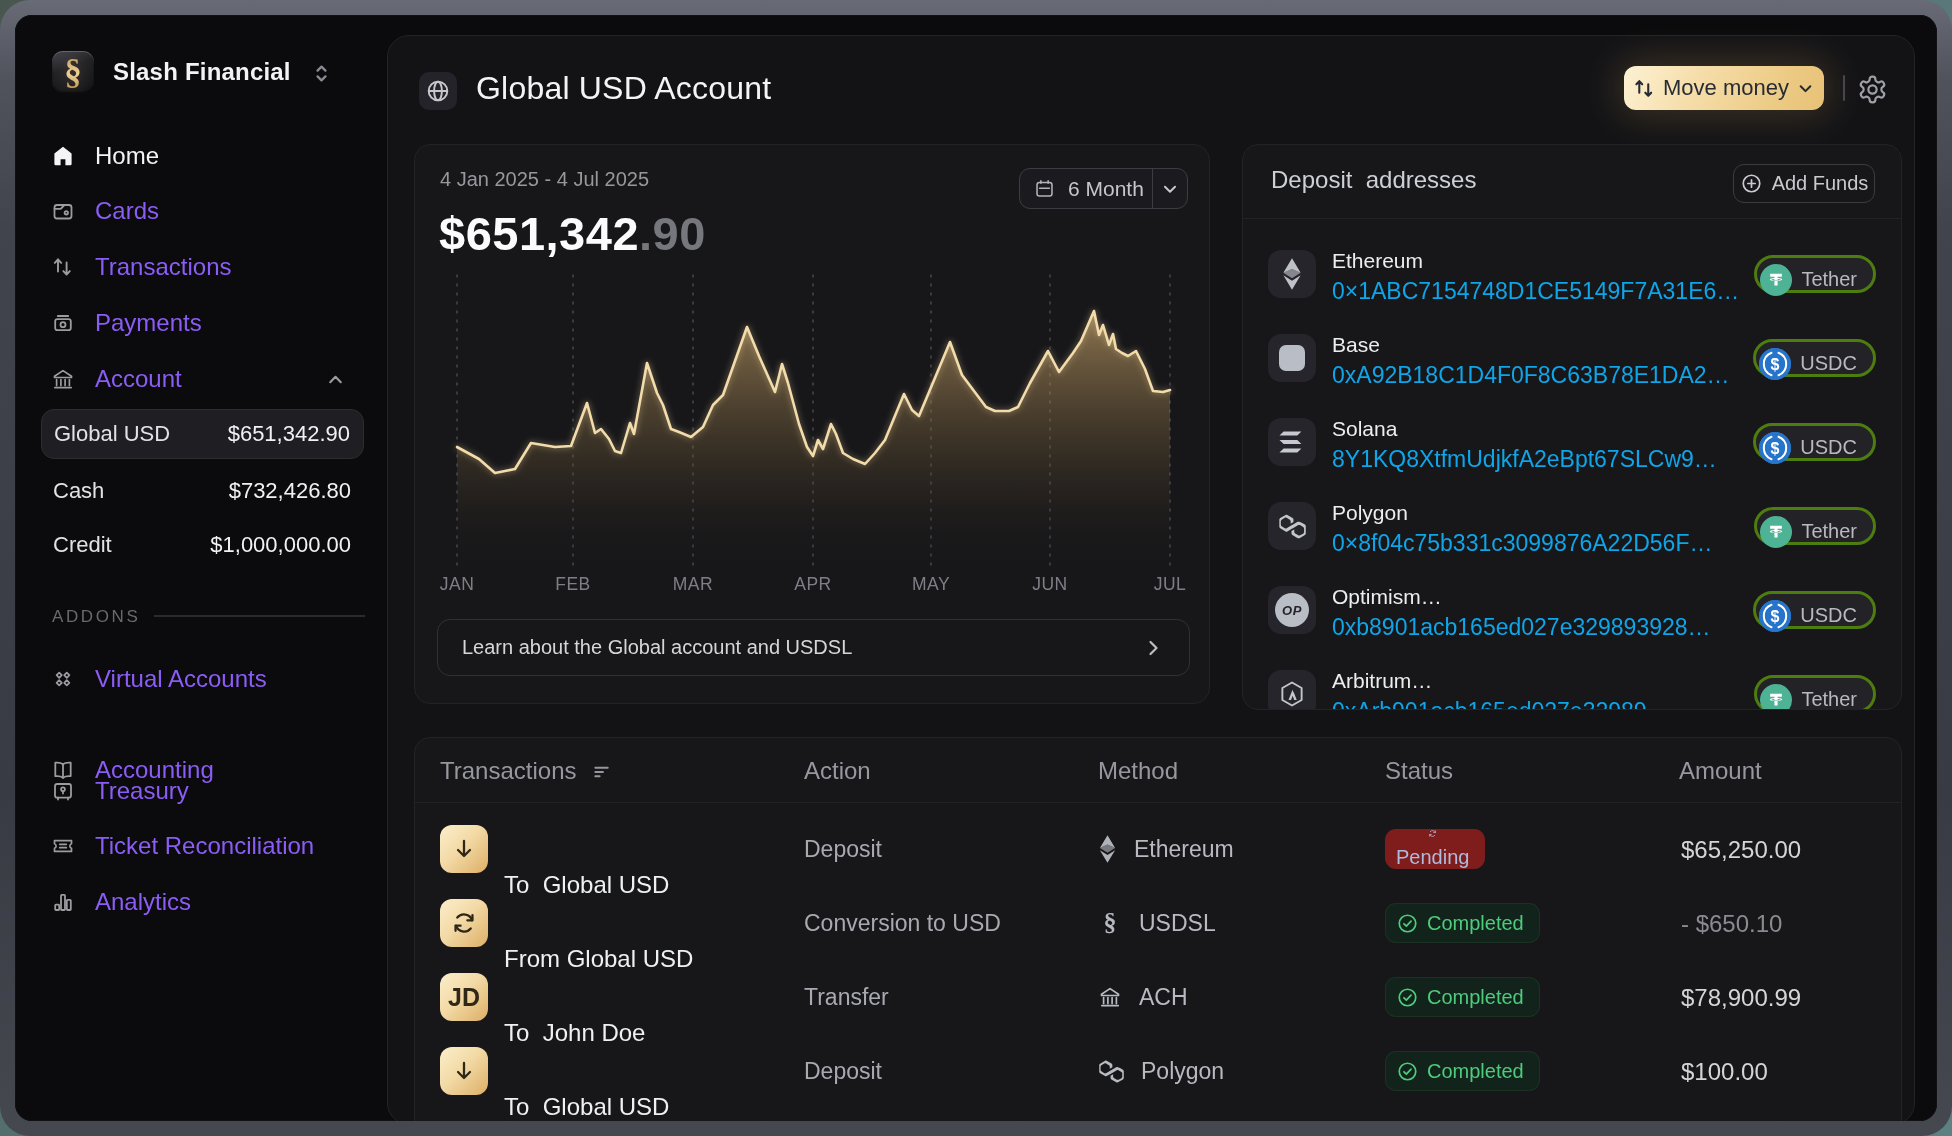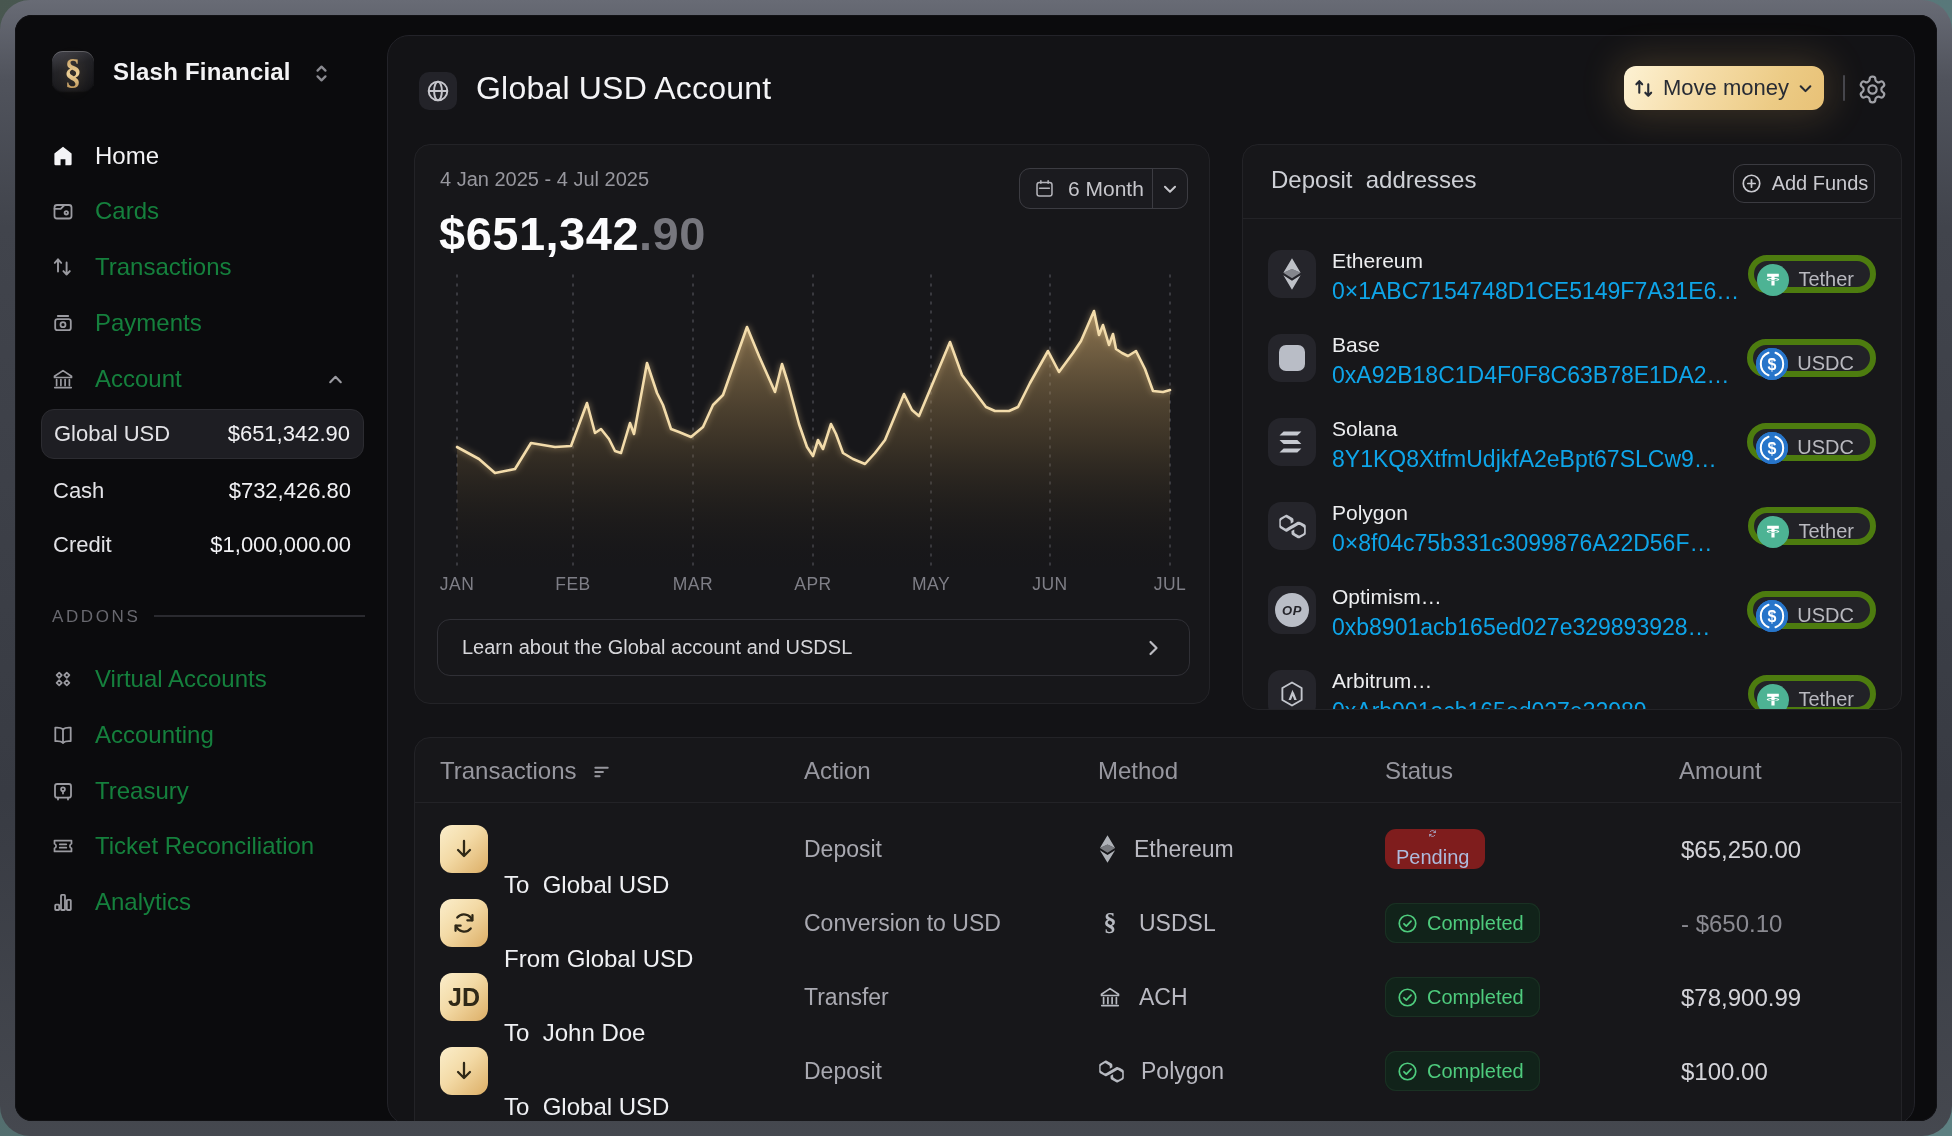--- a/index.html
+++ b/index.html
@@ -14,21 +14,21 @@
 
 .logo { left:37px; top:36px; width:42px; height:42px; border-radius:11px;
   background:linear-gradient(160deg,#46464e 0%,#232327 40%,#141417 100%);
   box-shadow:inset 0 1px 0 rgba(255,255,255,.22), inset 0 -1px 2px rgba(0,0,0,.6);
   display:flex; align-items:center; justify-content:center; }
 .logo span { font-family:"Liberation Serif",serif; font-weight:700; font-size:35px; line-height:1;
   background:linear-gradient(180deg,#caa468 10%,#f0d49c 55%,#b98f52 100%);
   -webkit-background-clip:text; background-clip:text; color:transparent;
   text-shadow:0 0 14px rgba(220,180,110,.25); }
 .brand { left:98px; top:43px; font-size:24px; font-weight:700; color:#f3f3f5; letter-spacing:.2px; }
-.nrow { left:36px; height:34px; display:flex; align-items:center; gap:20px; color:#15803d; font-size:24px; }
+.nrow { left:36px; height:34px; display:flex; align-items:center; gap:20px; color:#8b5cf6; font-size:24px; }
 .nrow svg { flex:0 0 auto; }
 .nrow.active { color:#f4f4f6; }
 .subrow { left:26px; width:323px; height:50px; display:flex; align-items:center;
   padding:0 13px 0 12px; font-size:22px; color:#e2e2e6; }
 .subrow .amt { margin-left:auto; color:#f1f1f4; }
 .subrow.hl { background:#1e1e23; border:1px solid #2c2c31; border-radius:13px; }
 .addons { left:37px; top:592px; font-size:17px; letter-spacing:2.6px; color:#68686f; }
 .adline { left:139px; top:600px; width:211px; height:2px; background:#2a2a2f; }
 
 
@@ -67,21 +67,21 @@
 
 .dephead { left:28px; top:21px; font-size:24px; font-weight:500; color:#ced0d6; }
 .addfunds { left:490px; top:19px; width:142px; height:39px; border-radius:11px; border:1px solid #3b3b41;
   display:flex; align-items:center; justify-content:center; gap:9px; color:#c9c9cf; font-size:20px; }
 .depdiv { left:0; top:73px; width:660px; height:1px; background:#232327; }
 .netrow { left:25px; width:610px; height:48px; }
 .neticon { left:0; top:0; width:48px; height:48px; border-radius:13px; background:#25252b;
   display:flex; align-items:center; justify-content:center; }
 .netname { left:64px; top:-1px; font-size:21px; color:#ecedef; }
 .netaddr { left:64px; top:28px; font-size:23px; color:#0ea5e9; }
-.pill { top:5px; right:2px; height:38px; border-radius:19px; background:#222227; border:6px solid #4d7c0f;
+.pill { top:5px; right:2px; height:38px; border-radius:19px; background:#222227; border:3px solid #4d7c0f;
   display:flex; align-items:center; padding:11px 16px 0 3px; gap:9px; font-size:20px; color:#b9b9bf; }
 .coin { width:32px; height:32px; border-radius:50%; display:flex; align-items:center; justify-content:center; }
 .coin.tether { background:#4db394; }
 .coin.usdc { background:#2775ca; }
 
 
 .th { top:19px; font-size:24px; color:#97979f; }
 .tdiv { left:0; top:64px; width:1488px; height:1px; background:#232327; }
 .goldbox { left:25px; width:48px; height:48px; border-radius:12px;
   background:linear-gradient(135deg,#fbeecb 0%,#f3daa6 45%,#dcae66 100%);
@@ -163,21 +163,21 @@
 
   <div class="abs addons">ADDONS</div>
   <div class="abs adline"></div>
 
   <div class="abs nrow" style="top:647px">
     <svg width="24" height="24" viewBox="0 0 24 24" fill="none" stroke="#9b9ba1" stroke-width="1.7" stroke-linejoin="round">
           <path d="M8.2 4.4 10.8 7 8.2 9.6 5.6 7Z M15.8 4.4 18.4 7 15.8 9.6 13.2 7Z M8.2 12 10.8 14.6 8.2 17.2 5.6 14.6Z M15.8 12 18.4 14.6 15.8 17.2 13.2 14.6Z" transform="translate(0 1.2)"></path>
         </svg>
     <span>Virtual Accounts</span>
   </div>
-  <div class="abs nrow" style="top:703px">
+  <div class="abs nrow" style="top:738px">
     <svg width="24" height="24" viewBox="0 0 24 24" fill="none" stroke="#9b9ba1" stroke-width="1.8" stroke-linecap="round" stroke-linejoin="round">
           <path d="M12 6.3C10.1 4.7 7.6 4.4 4.3 4.7v13.5c3.3-.3 5.8 0 7.7 1.6 1.9-1.6 4.4-1.9 7.7-1.6V4.7c-3.3-.3-5.8 0-7.7 1.6Z"></path>
           <path d="M12 6.3v13.5"></path>
         </svg>
     <span>Accounting</span>
   </div>
   <div class="abs nrow" style="top:759px">
     <svg width="24" height="24" viewBox="0 0 24 24" fill="none" stroke="#9b9ba1" stroke-width="1.8" stroke-linecap="round" stroke-linejoin="round">
           <rect x="4" y="5" width="16" height="13.6" rx="2.2"></rect>
           <circle cx="12" cy="10.2" r="1.9"></circle>

